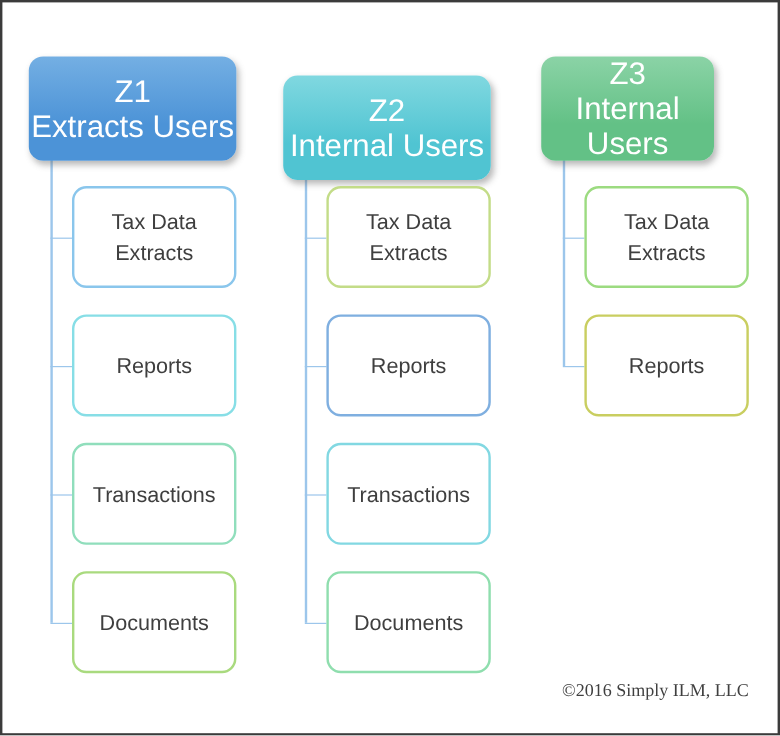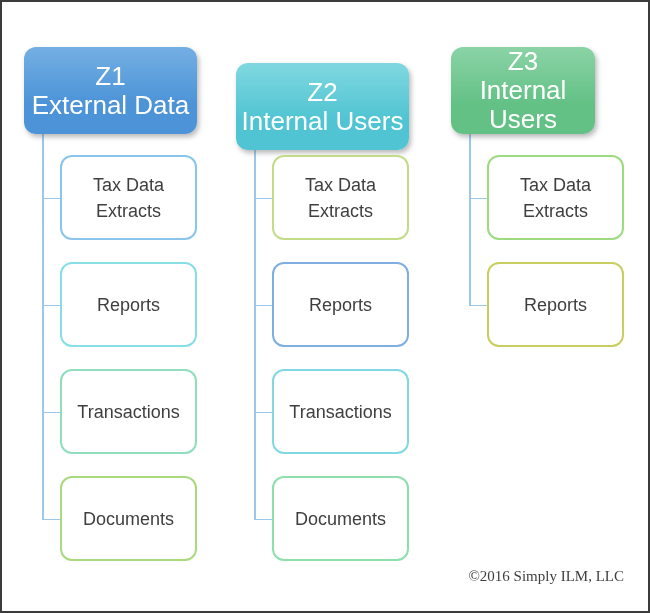--- a/index.html
+++ b/index.html
@@ -54,21 +54,21 @@
     font-family: Liberation Serif, serif;
   }
 </style>
 </head>
 <body>
 
 <div class="frame">
   <div class="canvas">
       <div class="header-node" style="left: 22px; top: 45px; width: 173px; height: 87px; background: linear-gradient(rgb(116, 175, 227), rgb(76, 147, 215) 65%);">
         <span>Z1</span>
-        <span>External Data</span>
+        <span>Extracts Users</span>
       </div>
       <div class="conn" style="left: 40px; top: 131px; width: 1.5px; height: 385.5px; background: rgb(156, 198, 235);"></div>
       <div class="conn" style="left: 40px; top: 195.5px; width: 18px; height: 1.5px; background: rgb(156, 198, 235);"></div>
       <div class="child-node" style="left: 58px; top: 153px; width: 137px; height: 85px; border-color: rgb(138, 198, 236);">
         <span>Tax Data Extracts</span>
       </div>
       <div class="conn" style="left: 40px; top: 302.5px; width: 18px; height: 1.5px; background: rgb(156, 198, 235);"></div>
       <div class="child-node" style="left: 58px; top: 260px; width: 137px; height: 85px; border-color: rgb(135, 222, 230);">
         <span>Reports</span>
       </div>

